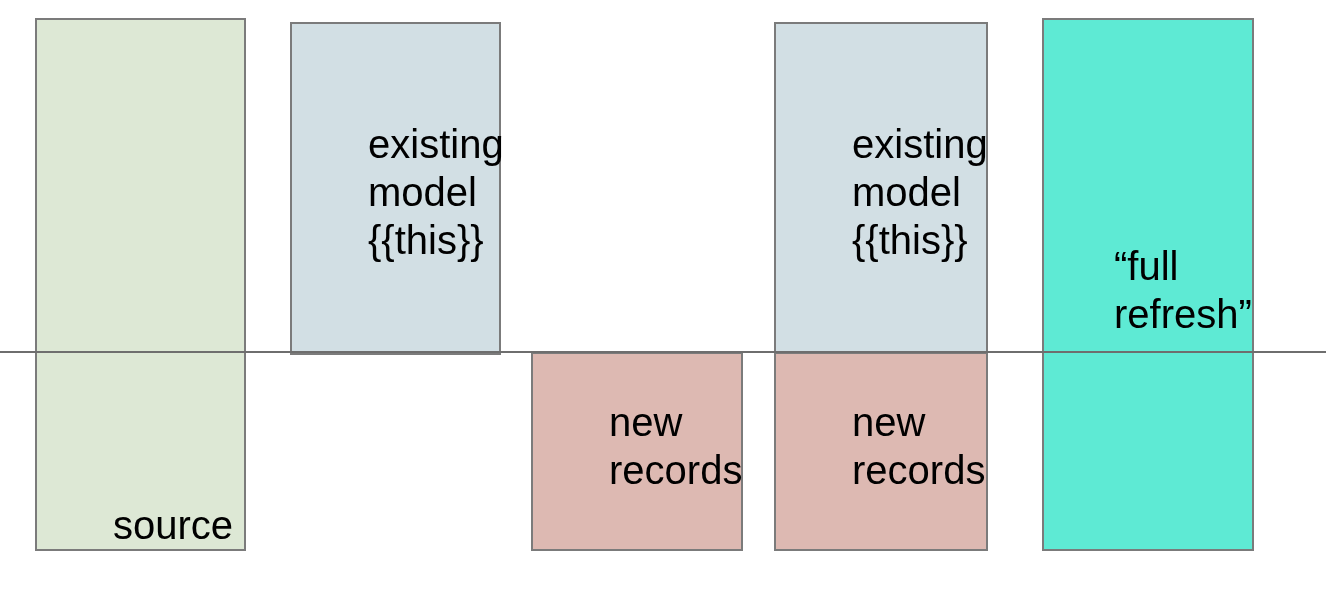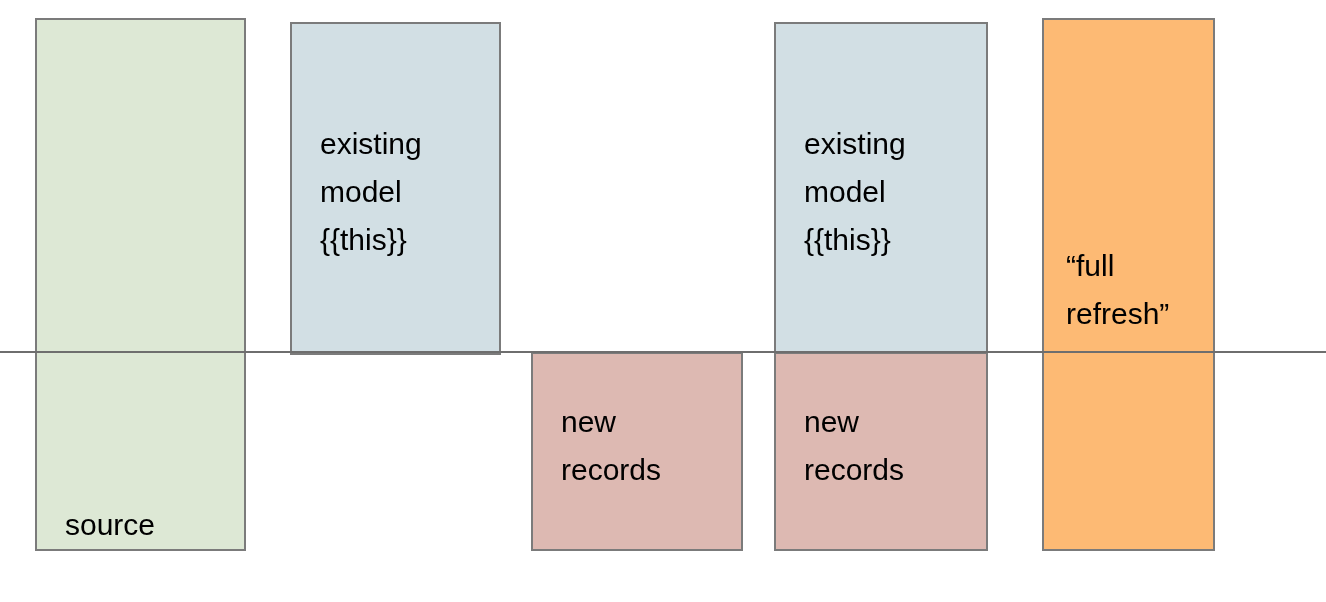--- a/index.html
+++ b/index.html
@@ -34,28 +34,29 @@
     position: absolute;
     box-sizing: border-box;
     border: 2px solid #7b7b7b;
     display: flex;
     flex-direction: column;
     justify-content: flex-end;
     align-items: flex-start;
   }
 
   .block-label {
-    font-size: 30px;
+    font-size: 40px;
     line-height: 48px;
     color: #000000;
     white-space: pre-line;
     text-align: left;
     padding-left: 28px;
     padding-right: 10px;
     letter-spacing: 0px;
+    margin-left: 48px;
   }
 
   
   .blk-source {
     left: 35px;
     top: 18px;
     width: 211px;
     height: 533px;
     background: #dde8d5;
   }
@@ -133,20 +134,20 @@
     <div class="block-label">existing
 model
 {{this}}</div>
   </div>
 
   <div class="block blk-new-2" style="left: 774px; top: 352px; width: 214px; height: 199px; background: rgb(221, 185, 178); border-color: rgb(123, 123, 123);">
     <div class="block-label">new
 records</div>
   </div>
 
-  <div class="block blk-full-refresh" style="left: 1042px; top: 18px; width: 173px; height: 533px; background: #fdba74; border-color: rgb(123, 123, 123);">
+  <div class="block blk-full-refresh" style="left: 1042px; top: 18px; width: 212px; height: 533px; background: #5eead4; border-color: rgb(123, 123, 123);">
     <div class="block-label">“full
 refresh”</div>
   </div>
 
   <div class="baseline" style="top: 351px; left: 0px; width: 1326px; border-top-color: rgb(110, 110, 110); border-top-width: 2px;"></div>
 
 </div>
 
 </body></html>

